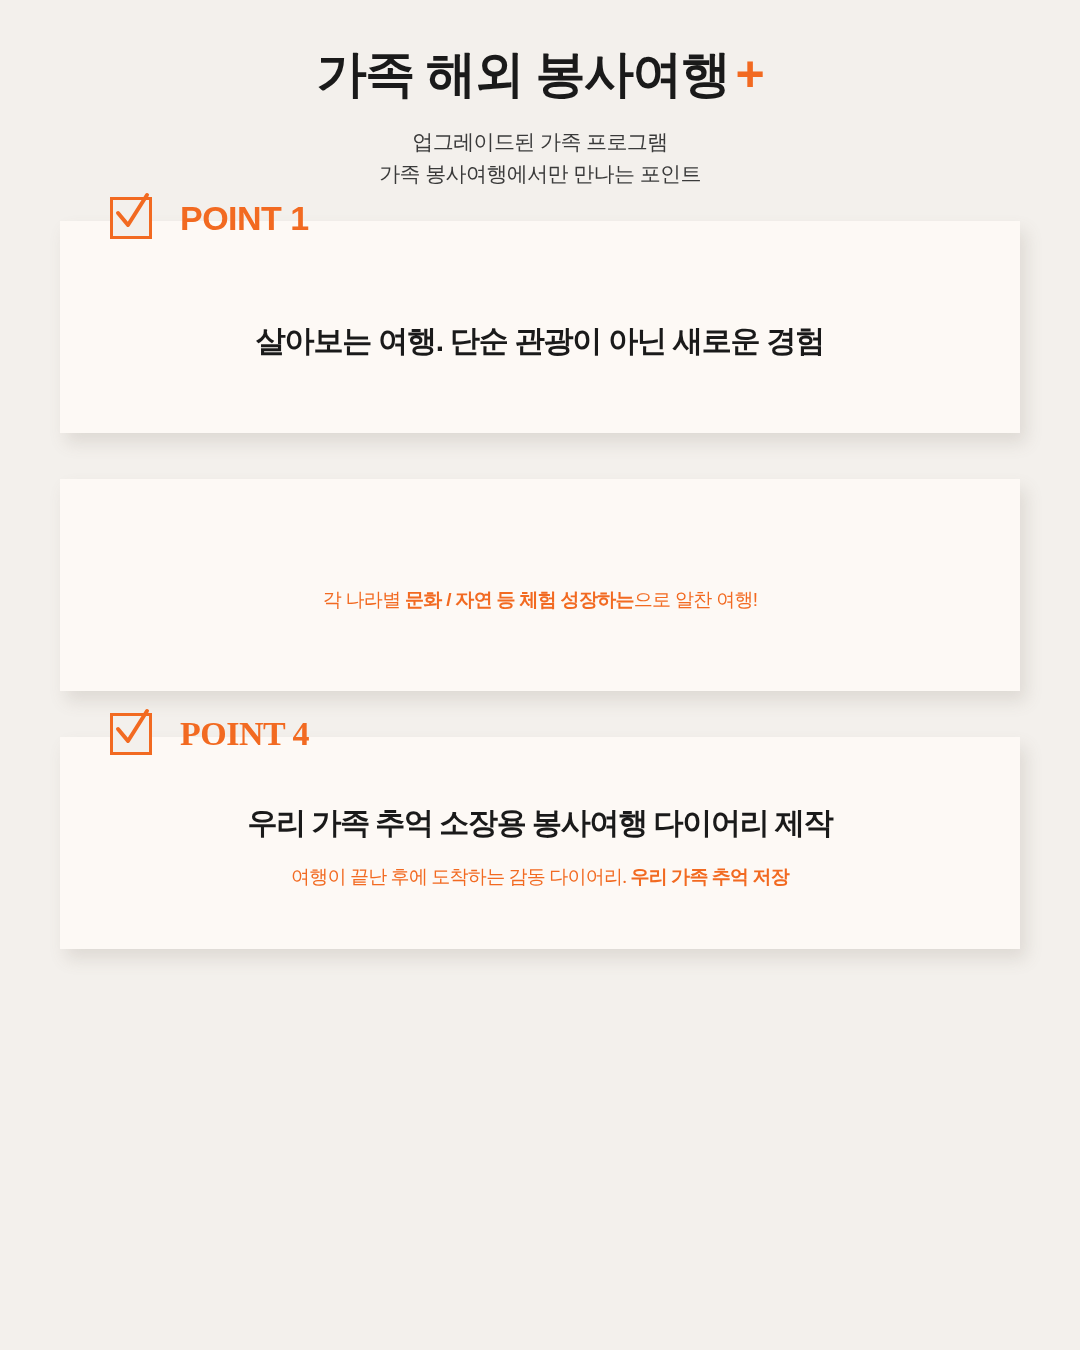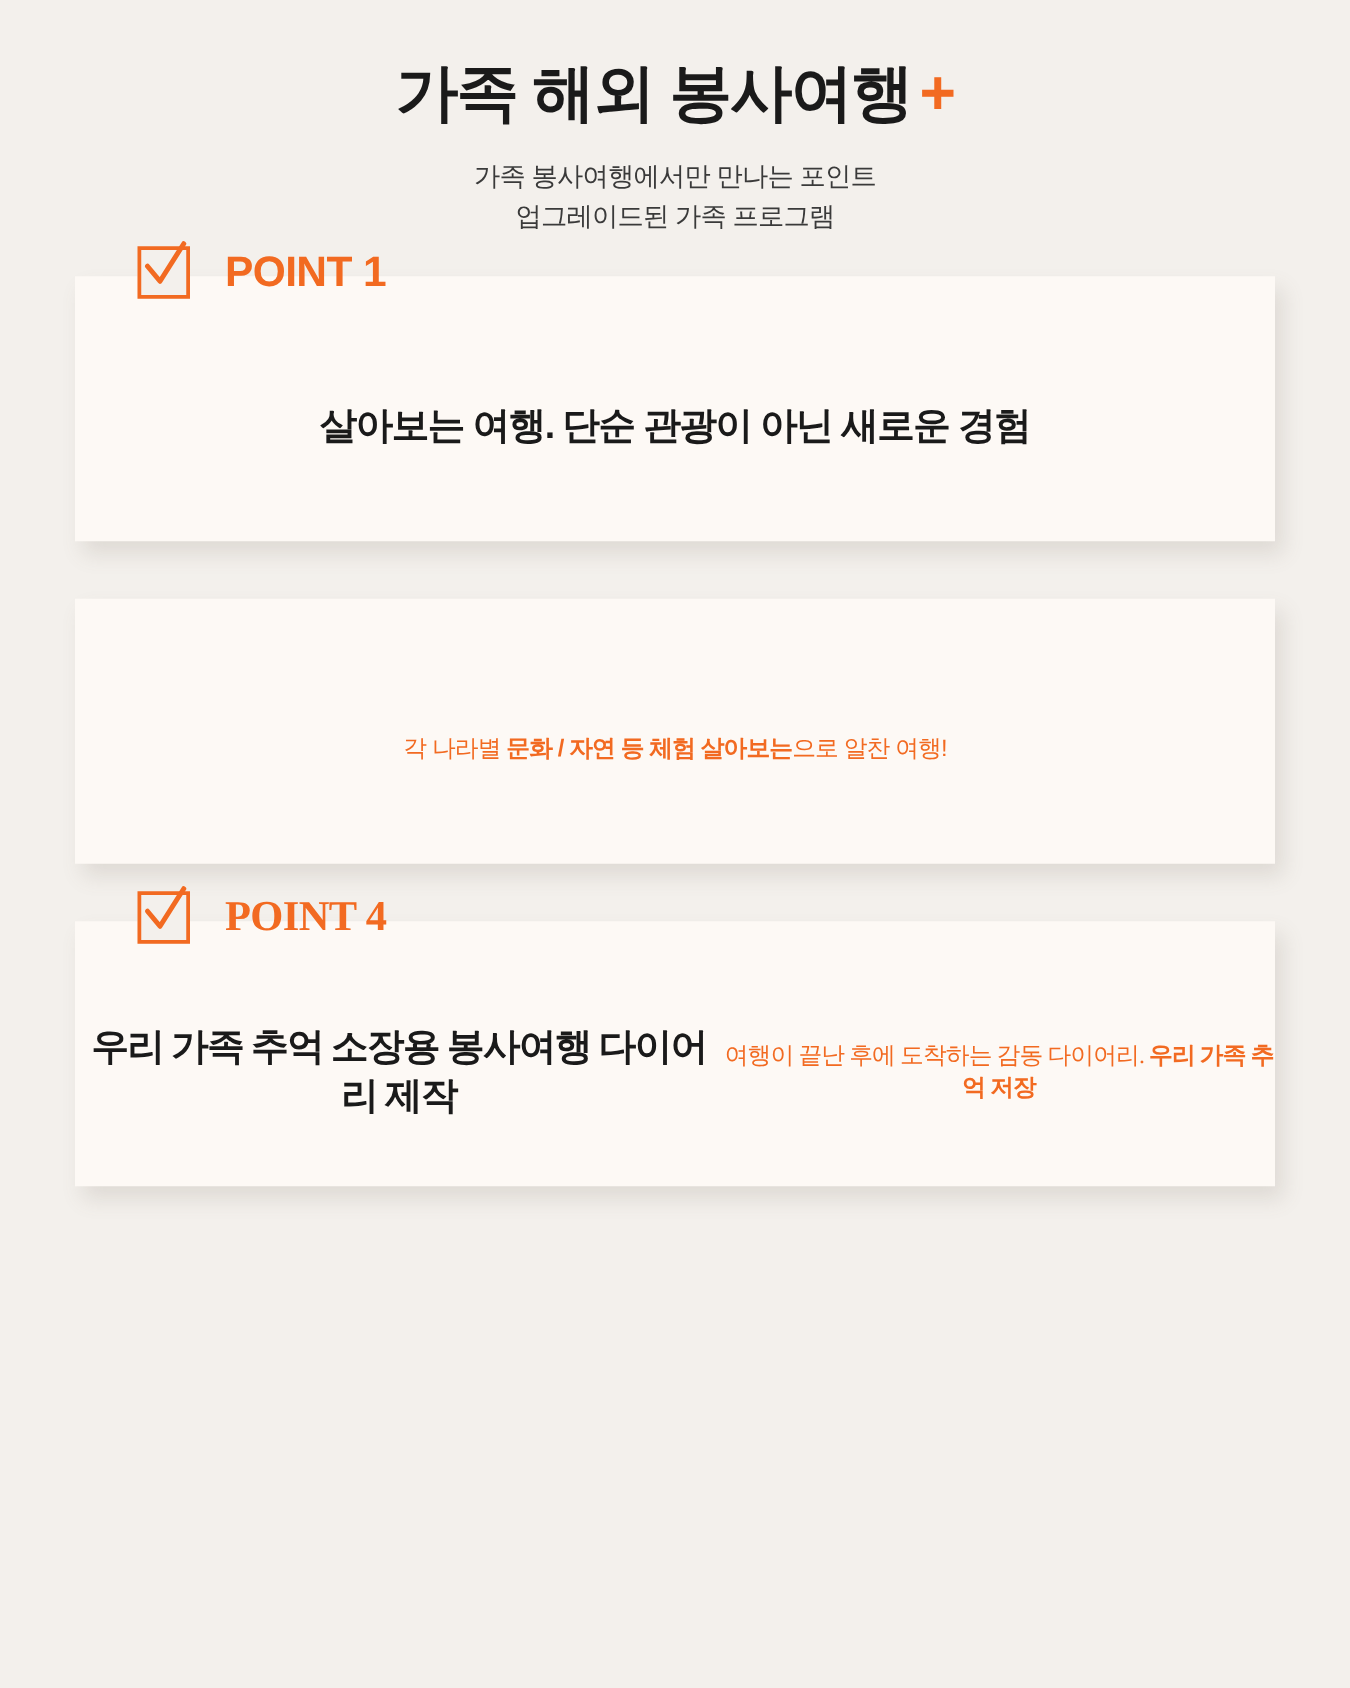--- a/index.html
+++ b/index.html
@@ -62,21 +62,21 @@
   }
   .point-block:last-child { margin-bottom: 12px; font-family: Liberation Serif, serif; }
 
   .card {
     position: relative;
     background: #fdf9f5;
     height: 212px;
     box-shadow: 6px 10px 16px rgba(120, 105, 95, 0.16);
     box-sizing: border-box;
     display: flex;
-    flex-direction: row;
+    flex-direction: column;
     align-items: center;
     justify-content: center;
     padding-top: 28px;
   }
 
   .point-label {
     position: absolute;
     top: -24px;
     left: 50px;
     display: flex;
@@ -134,22 +134,22 @@
 </head>
 <body>
 
 <div class="page">
 
   <div class="header">
     <h1 class="main-title">
       <span>가족 해외 봉사여행</span><span class="plus">+</span>
     </h1>
     <div class="subtitle">
+      <div>업그레이드된 가족 프로그램</div>
       <div>가족 봉사여행에서만 만나는 포인트</div>
-      <div>업그레이드된 가족 프로그램</div>
     </div>
   </div>
 
   <div class="points">
 
     <div class="point-block">
       <div class="point-label">
         <span class="check-box">
           <svg viewBox="0 0 46 46" aria-hidden="true">
               <path d="M9 22 L19 34 L38 4" fill="none" stroke="#f26a21" stroke-width="4" stroke-linecap="round" stroke-linejoin="round"></path>
@@ -158,21 +158,21 @@
         <span class="point-name">POINT 1</span>
       </div>
       <div class="card">
         <p class="card-heading">살아보는 여행. 단순 관광이 아닌 새로운 경험</p>
       </div>
     </div>
 
 
     <div class="point-block">
       <div class="card">
-        <p class="card-sub"><span>각 나라별 </span><b>문화 / 자연 등 체험 살아보는</b><span>으로 알찬 여행!</span></p>
+        <p class="card-sub"><span>각 나라별 </span><b>문화 / 자연 등 체험 성장하는</b><span>으로 알찬 여행!</span></p>
       </div>
     </div>
 
     <div class="point-block">
       <div class="point-label">
         <span class="check-box">
           <svg viewBox="0 0 46 46" aria-hidden="true">
               <path d="M9 22 L19 34 L38 4" fill="none" stroke="#f26a21" stroke-width="4" stroke-linecap="round" stroke-linejoin="round"></path>
             </svg>
         </span>

